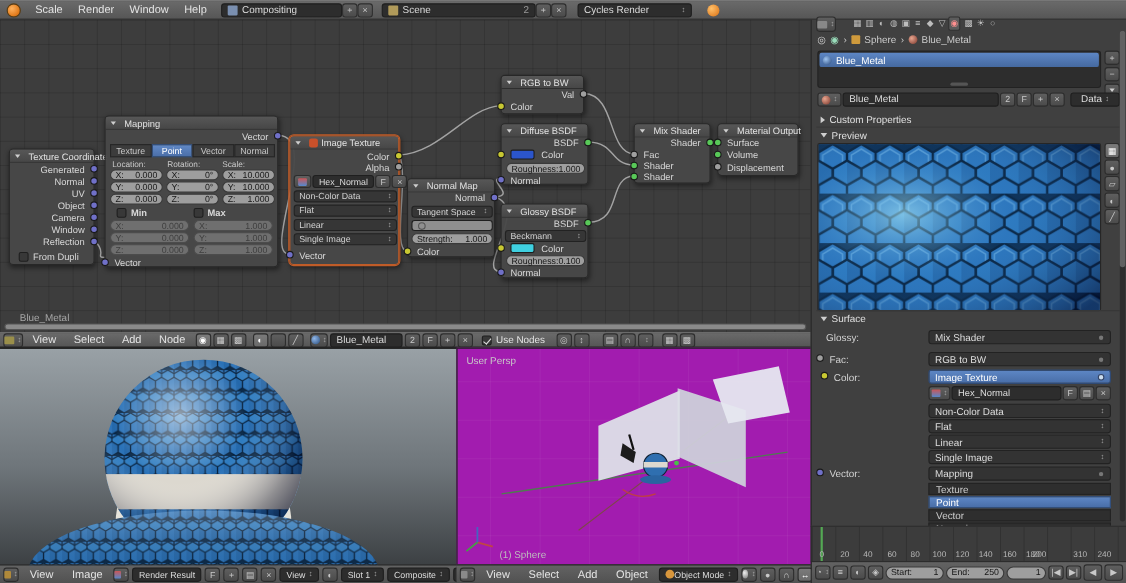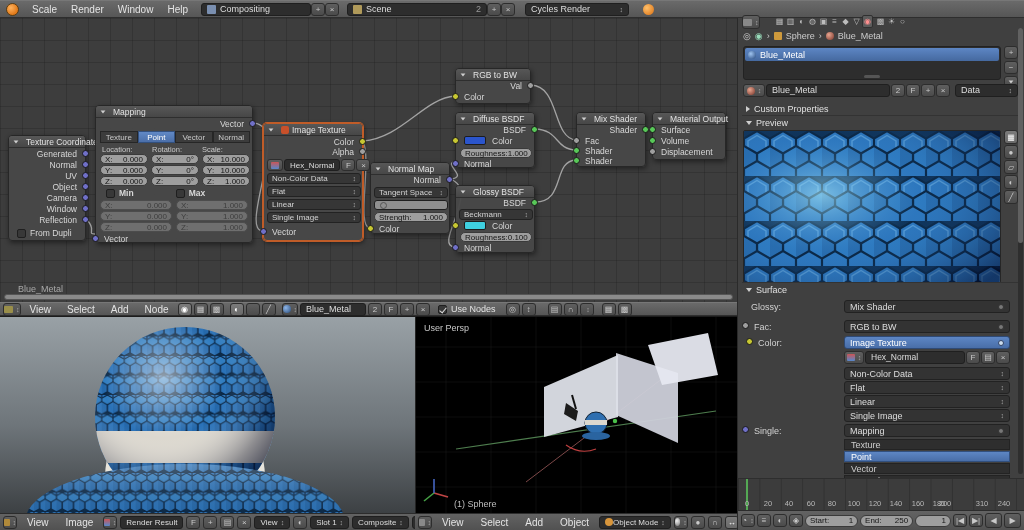--- a/index.html
+++ b/index.html
@@ -451,21 +451,21 @@
       <span>Composite</span>
       <span class="updn">↕</span>
     </span>
   <span class="field" style="width:56px;justify-content:space-between;font-size:8px">
       <span>Combined</span>
       <span class="updn">↕</span>
     </span>
   <span class="ibtn">✎</span>
 </div>
 
-<div class="abs" style="left:415px;top:316px;width:322px;height:197px;background:#000000;border-left:1px solid #242424;border-top:1px solid #1c1c1c;overflow:hidden">
+<div class="abs" style="left:415px;top:316px;width:322px;height:197px;background:#a21caf;border-left:1px solid #242424;border-top:1px solid #1c1c1c;overflow:hidden">
   <svg width="322" height="197">
     <g stroke="rgba(255,255,255,0.05)" stroke-width="1">
       <path d="M0,30 H322 M0,65 H322 M0,100 H322 M0,135 H322 M0,170 H322"></path>
       <path d="M30,0 V197 M75,0 V197 M120,0 V197 M165,0 V197 M210,0 V197 M255,0 V197 M300,0 V197"></path>
     </g>
     <line x1="40" y1="132" x2="300" y2="94" stroke="#4e7d4e" stroke-width="1.2"></line>
     <line x1="110" y1="165" x2="255" y2="55" stroke="#7d4848" stroke-width="1"></line>
     <polygon points="200,36 262,56 262,126 200,98" fill="#cdd0da" opacity="0.95"></polygon>
     <polygon points="128,70 202,38 202,100 128,120" fill="#dde0e8" opacity="0.95"></polygon>
     <polygon points="232,28 292,16 302,58 246,68" fill="#e6e8f0" opacity="0.95"></polygon>
@@ -560,21 +560,21 @@
   <div class="abs" style="left:5px;top:66px;width:275px;height:14px;display:flex;gap:1px">
     <span class="ibtn" style="min-width:22px">
         <span style="width:8px;height:8px;border-radius:50%;background:radial-gradient(circle at 35% 35%,#e8a58f,#78352a)"></span>
         <span class="updn">↕</span>
       </span>
     <span class="field" style="flex:1">Blue_Metal</span>
     <span class="ibtn">2</span>
     <span class="ibtn">F</span>
     <span class="ibtn">+</span>
     <span class="ibtn">×</span>
-    <span class="field" style="width:63px;justify-content:space-between;margin-left:4px">
+    <span class="field" style="width:45px;justify-content:center;margin-left:4px">
         <span>Data</span>
         <span class="updn">↕</span>
       </span>
   </div>
 
   <div class="sechdr" style="left:8px;top:86px">
       <span class="tri-r"></span>
       <span>Custom Properties</span>
     </div>
   <div class="sep" style="left:4px;top:97px;width:276px"></div>
@@ -635,21 +635,21 @@
     </div>
   <div class="pdd" style="left:106px;top:377px;width:166px">
       <span>Linear</span>
       <span class="updn">↕</span>
     </div>
   <div class="pdd" style="left:106px;top:391px;width:166px">
       <span>Single Image</span>
       <span class="updn">↕</span>
     </div>
   <span class="dotsck" style="left:4px;top:408px;background:#7070c8"></span>
-  <span class="prow-label" style="left:16px;top:408px">Single:</span>
+  <span class="prow-label" style="left:16px;top:408px">Vector:</span>
   <div class="pdd" style="left:106px;top:406px;width:166px">
       <span>Mapping</span>
       <span style="width:6px;height:6px;border-radius:50%;background:#777;border:1px solid #333"></span>
     </div>
   <div class="plist" style="left:106px;top:421px;width:166px">Texture</div>
   <div class="plist on" style="left:106px;top:433px;width:166px">Point</div>
   <div class="plist" style="left:106px;top:445px;width:166px">Vector</div>
   <div class="plist" style="left:106px;top:457px;width:166px">Normal</div>
 
   <div class="abs" style="left:280px;top:10px;width:5px;height:446px;background:#2e2e2e;border-radius:3px">

